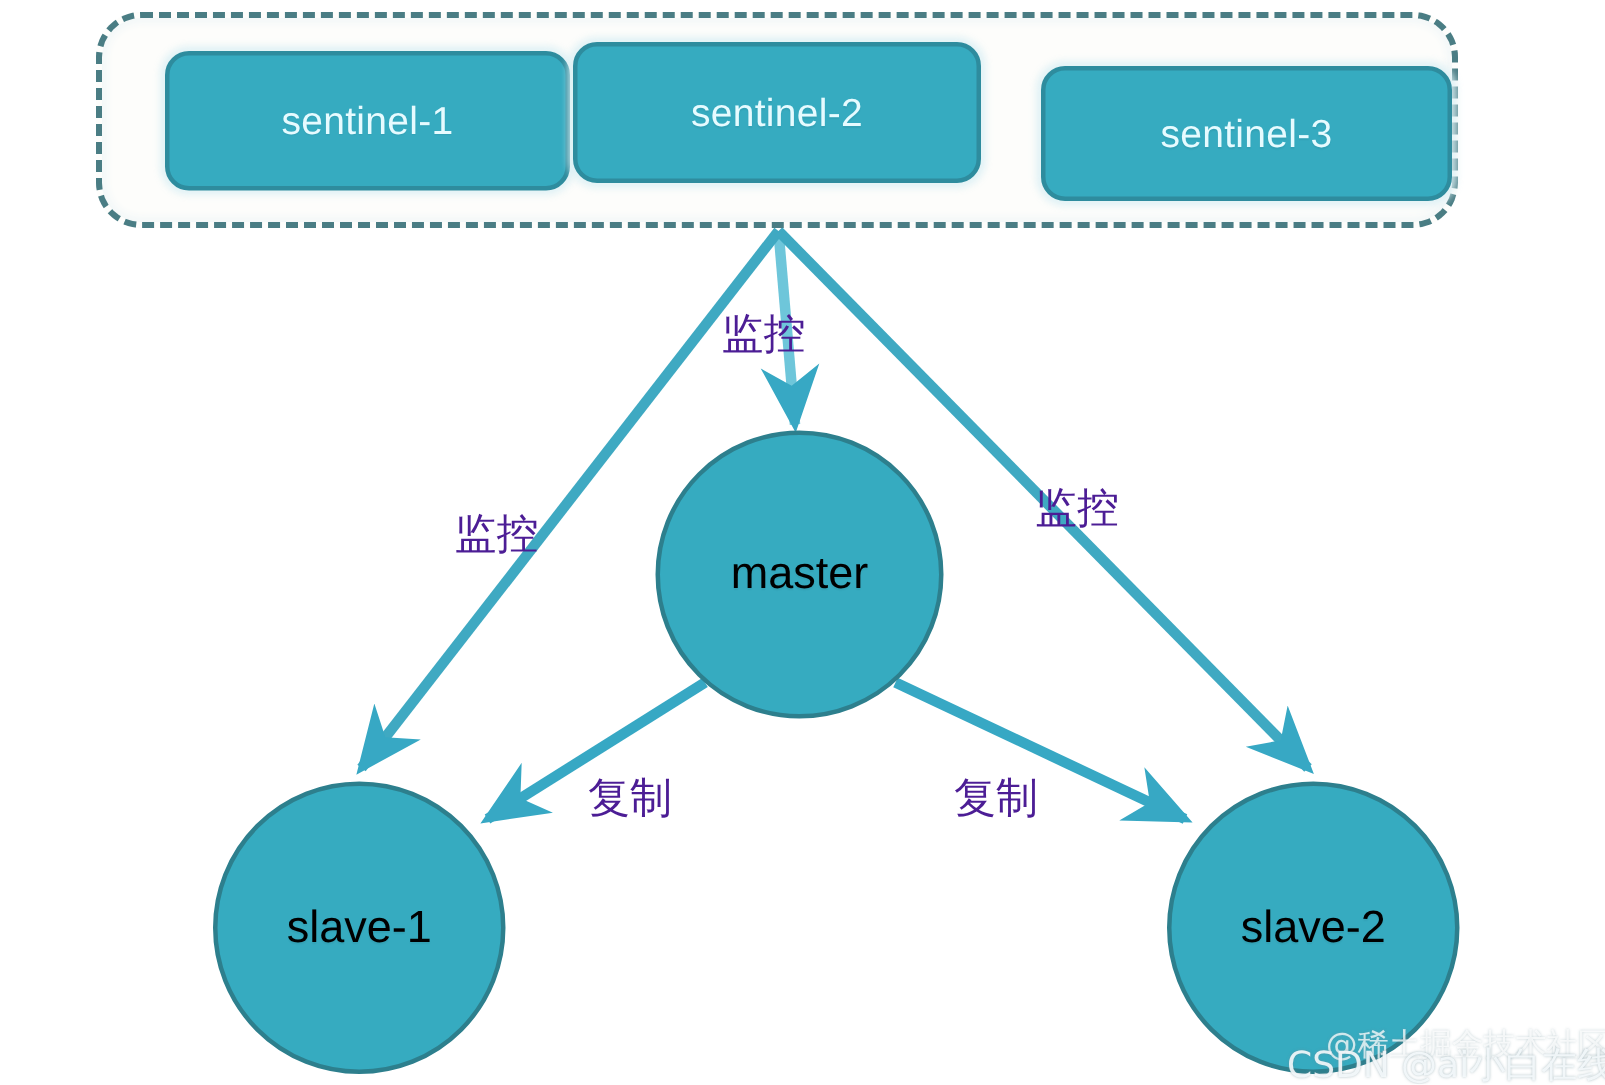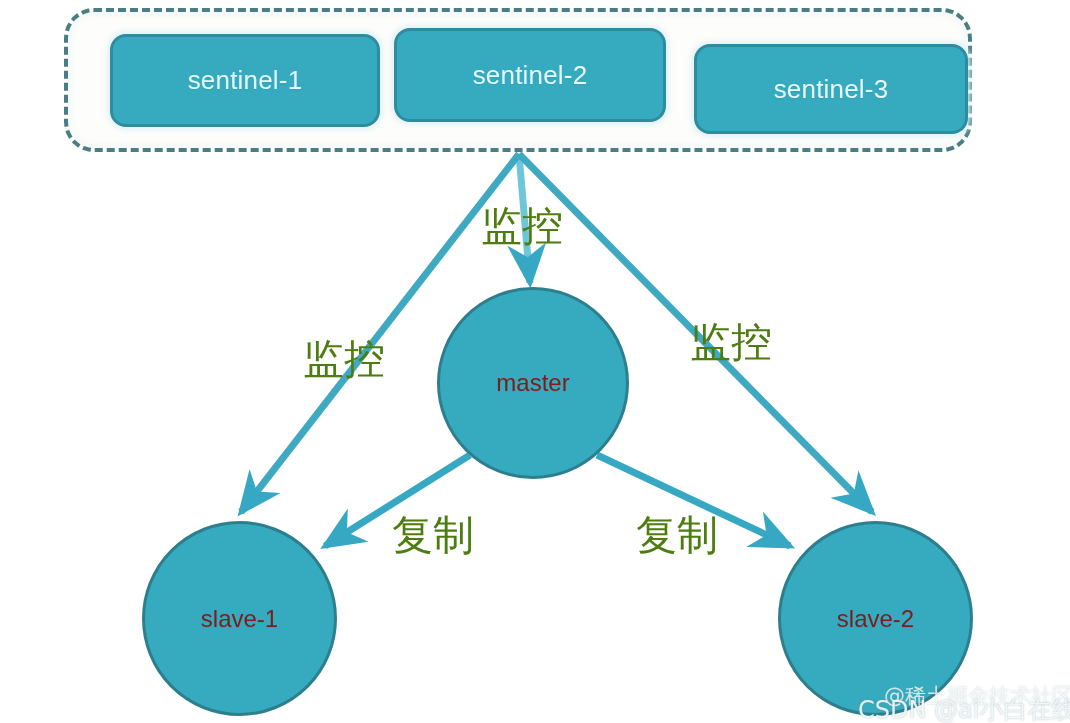--- a/index.html
+++ b/index.html
@@ -67,34 +67,34 @@
     position: absolute;
     box-sizing: border-box;
     background: #36abc0;
     border: 3px solid #2d7f8d;
     border-radius: 50%;
     display: flex;
     align-items: center;
     justify-content: center;
   }
   .circle-node .node-label {
-    color: #7f1d1d;
-    font-size: 24px;
+    color: #000000;
+    font-size: 30px;
     text-shadow: 0 1px 1px rgba(0,0,0,0.05);
   }
   #master  { left: 437px; top: 287px; width: 192px; height: 192px; }
   #slave-1 { left: 142px; top: 521px; width: 195px; height: 195px; }
   #slave-2 { left: 778px; top: 521px; width: 195px; height: 195px; }
 
   
   .edge-label {
     position: absolute;
-    color: #4d7c0f;
-    font-family: Liberation Mono, monospace;
-    font-size: 41px;
+    color: #4c1d95;
+    font-family: Liberation Sans, sans-serif;
+    font-size: 28px;
     line-height: 1;
     white-space: nowrap;
   }
   #label-monitor-center { left: 481px; top: 209px; }
   #label-monitor-left   { left: 303px; top: 342px; }
   #label-monitor-right  { left: 690px; top: 325px; }
   #label-replicate-left  { left: 392px; top: 518px; }
   #label-replicate-right { left: 636px; top: 518px; }
 
   
@@ -141,21 +141,21 @@
 
     <line x1="597" y1="455" x2="790" y2="546" stroke="#37a8c4" stroke-width="7" marker-end="url(#arrowhead)"></line>
   </svg>
 
   <div class="sentinel-group">
 
     <div class="sentinel-box" id="sentinel-1" style="left:42px; top:22px;">
       <span class="node-label">sentinel-1</span>
     </div>
 
-    <div class="sentinel-box" id="sentinel-2" style="left:326px; top:16px;justify-content:center;">
+    <div class="sentinel-box" id="sentinel-2" style="left:314px; top:16px;justify-content:center;">
       <span class="node-label">sentinel-2</span>
     </div>
 
     <div class="sentinel-box" id="sentinel-3" style="left:626px; top:32px;">
       <span class="node-label">sentinel-3</span>
     </div>
 
   </div>
 
   <div class="circle-node" id="master">

